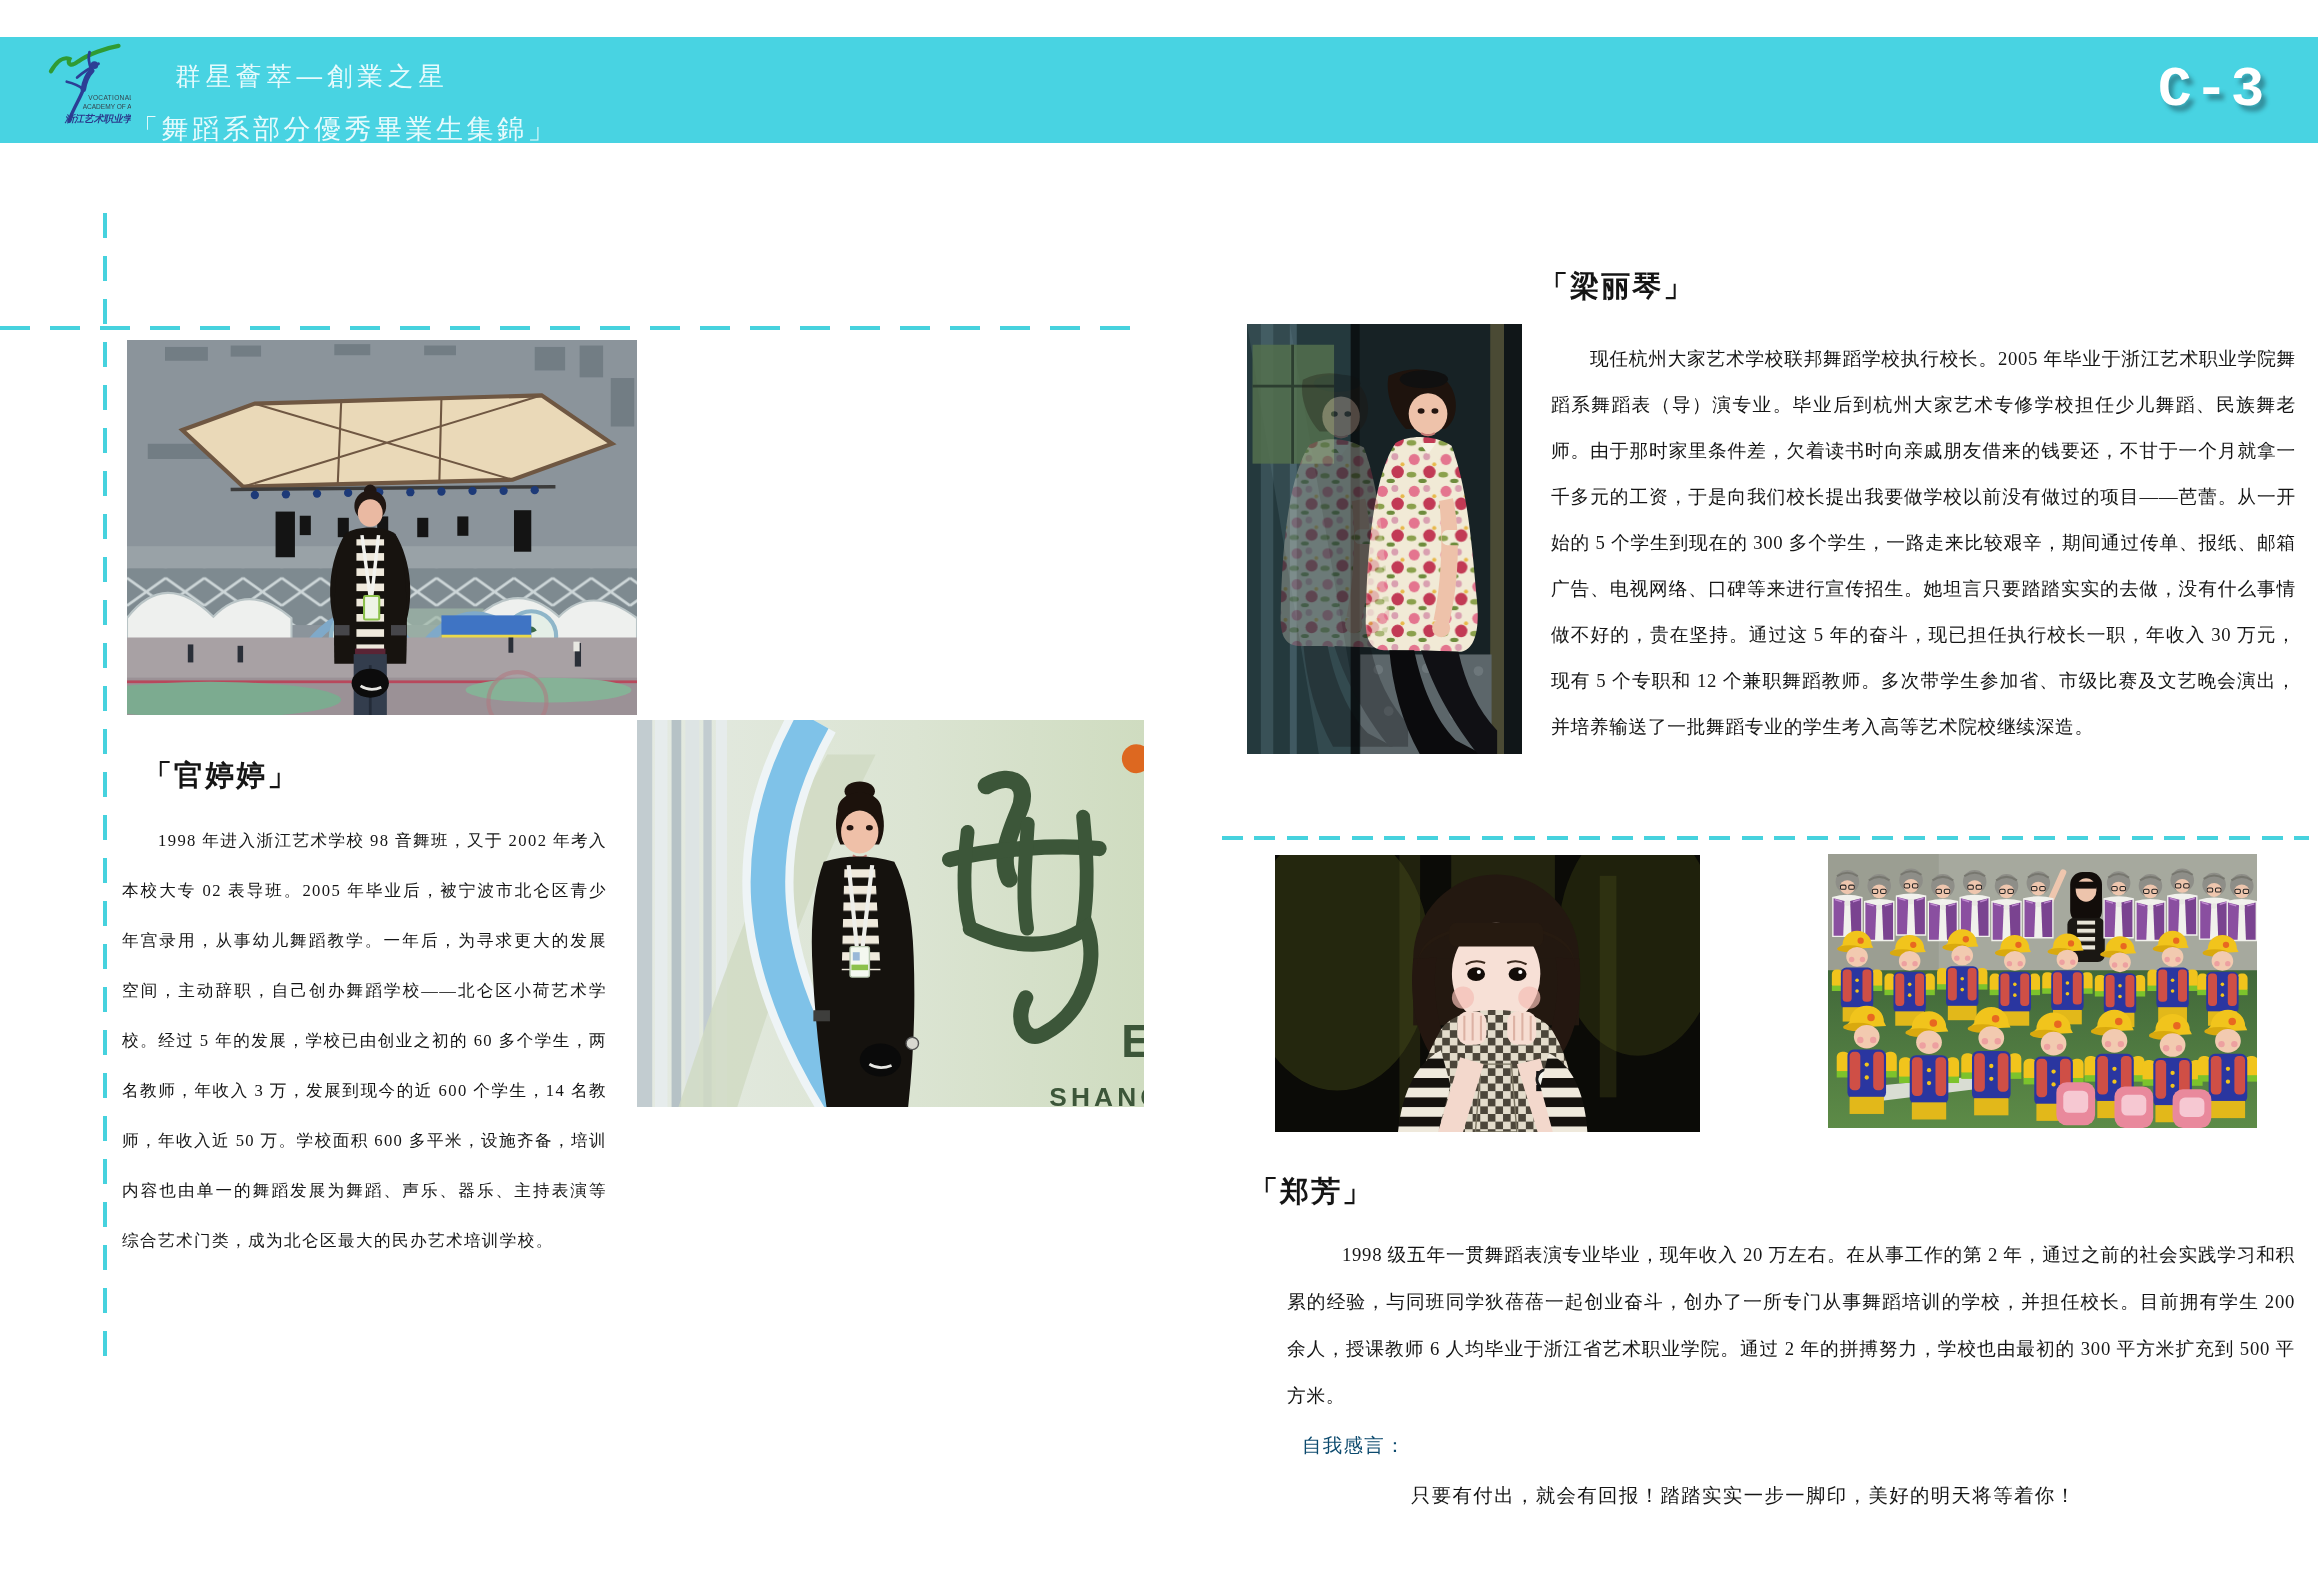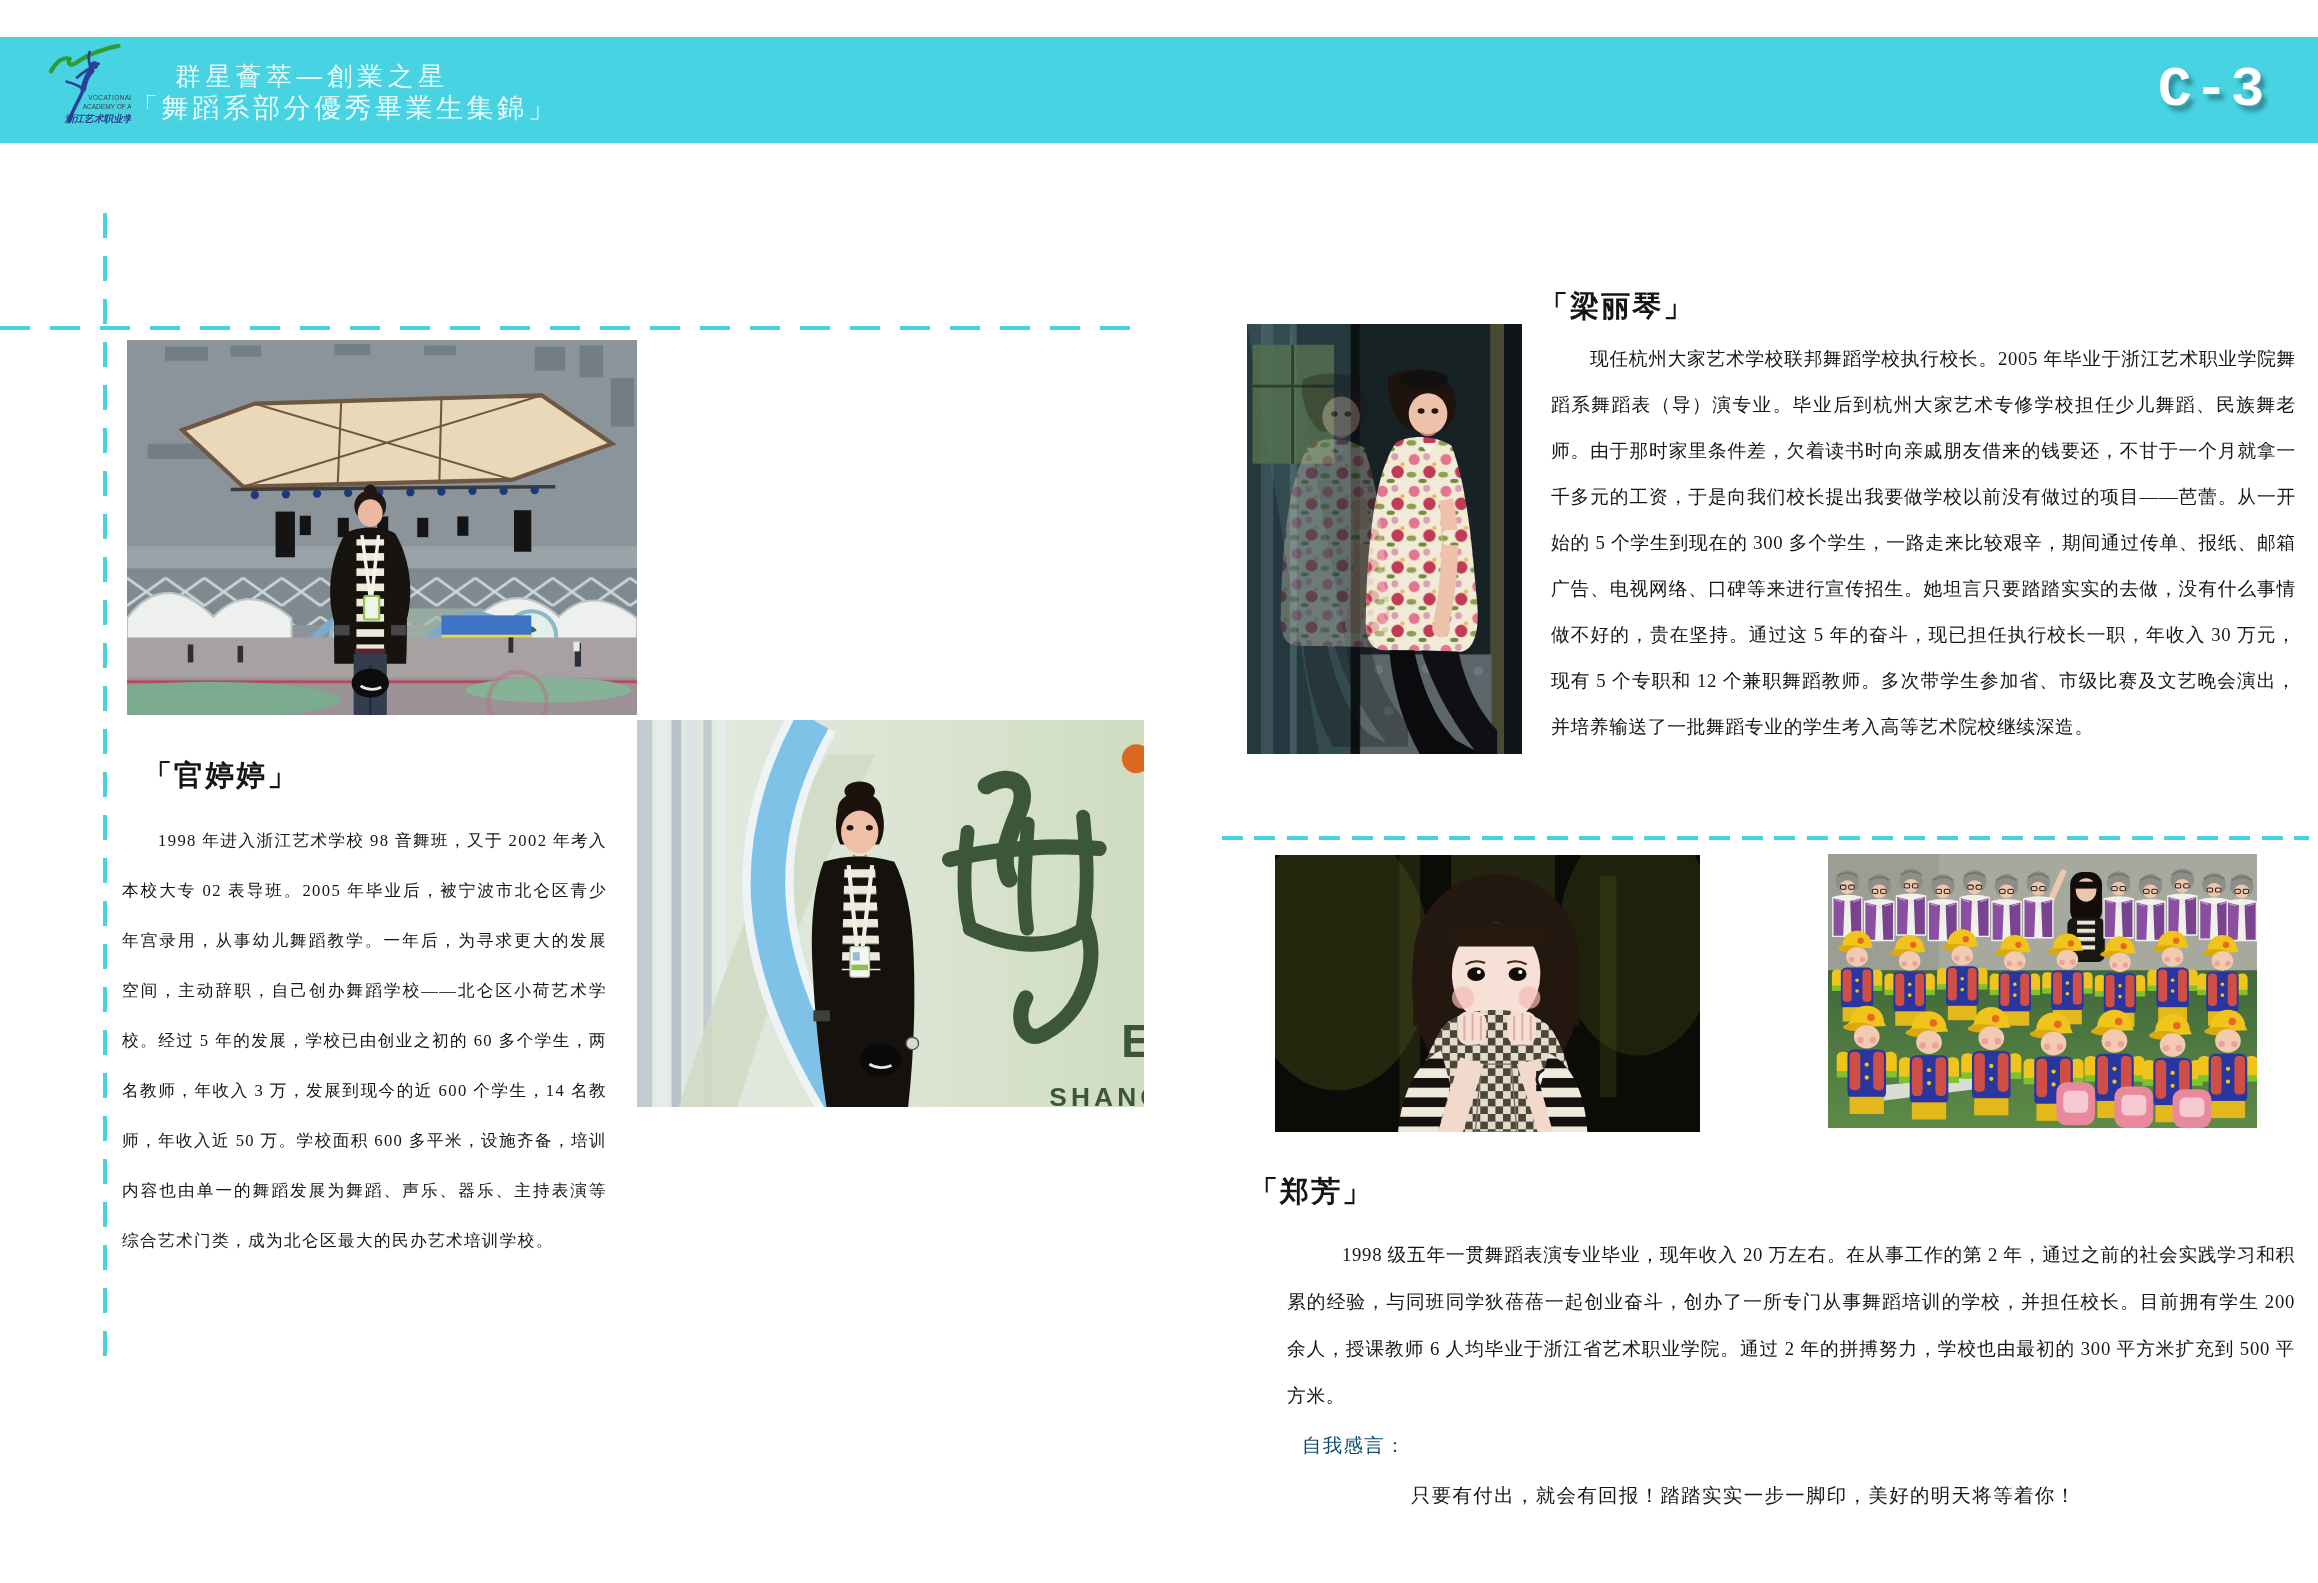--- a/index.html
+++ b/index.html
@@ -4,21 +4,21 @@
 <style>
   html,body{margin:0;padding:0;background:#e9e9e9;}
   .page{position:relative;width:2319px;height:1584px;background:#ffffff;overflow:hidden;
         font-family:"Liberation Serif","DejaVu Serif",serif;color:#111;}
   .abs{position:absolute;}
 
   
   .bar{left:0;top:37px;width:2319px;height:106px;background:var(--accent,#48d3e2);}
   .hdr-t1{left:175px;top:59px;font-size:25.6px;letter-spacing:4.8px;color:rgba(238,253,254,.95);
           font-family:"Liberation Sans","DejaVu Sans",sans-serif;font-weight:400;}
-  .hdr-t2{left:131px;top:90px;font-size:27px;letter-spacing:3.5px;color:rgba(238,253,254,.95);
+  .hdr-t2{left:131px;top:111px;font-size:27px;letter-spacing:3.5px;color:rgba(238,253,254,.95);
           font-family:"Liberation Sans","DejaVu Sans",sans-serif;font-weight:400;}
   .page-code{left:2158px;top:58px;font-size:56px;font-weight:700;color:#ffffff;letter-spacing:2.8px;
           font-family:Liberation Mono, monospace;
           text-shadow:4.8px 5.5px 4.1px rgba(25,60,70,.45);}
   .logo{left:44px;top:41px;width:87px;height:86px;}
 
   
   .guide-v{left:103px;top:213px;width:3.5px;height:1150px;
            background:repeating-linear-gradient(180deg,var(--guide,#46d2de) 0 25px,transparent 25px 43px);}
   .guide-h1{left:0;top:326px;width:1148px;height:3.5px;
@@ -32,21 +32,21 @@
   #photo1{left:127px;top:340px;width:510px;height:375px;}
   #photo2{left:637px;top:720px;width:507px;height:387px;}
   #photo3{left:1247px;top:324px;width:275px;height:430px;}
   #photo4{left:1275px;top:855px;width:425px;height:277px;}
   #photo5{left:1828px;top:854px;width:429px;height:274px;}
 
   
   .sec-h{font-family:"Liberation Sans","DejaVu Sans",sans-serif;font-weight:700;
          font-size:29px;letter-spacing:2.1px;color:#151515;white-space:nowrap;}
   #h-guan{left:130px;top:756px;margin-left:13px;}
-  #h-liang{left:1539px;top:267px;margin-top:20px;}
+  #h-liang{left:1539px;top:267px;}
   #h-zheng{left:1249px;top:1172px;}
 
   .body-txt{text-align:justify;color:#151515;}
   #b-guan{left:122px;top:816px;width:485px;font-size:16.6px;line-height:50px;
           letter-spacing:1.4px;text-indent:36px;}
   #b-liang{left:1551px;top:336px;width:745px;font-size:18.7px;line-height:46px;
           letter-spacing:0.7px;text-indent:39px;}
   #b-zheng{left:1287px;top:1231px;width:1008px;font-size:18.7px;line-height:47px;
           letter-spacing:0.7px;text-indent:55px;}
   #z-label{left:1302px;top:1432px;font-size:19.4px;letter-spacing:1.4px;color:#0c4a6e;}

